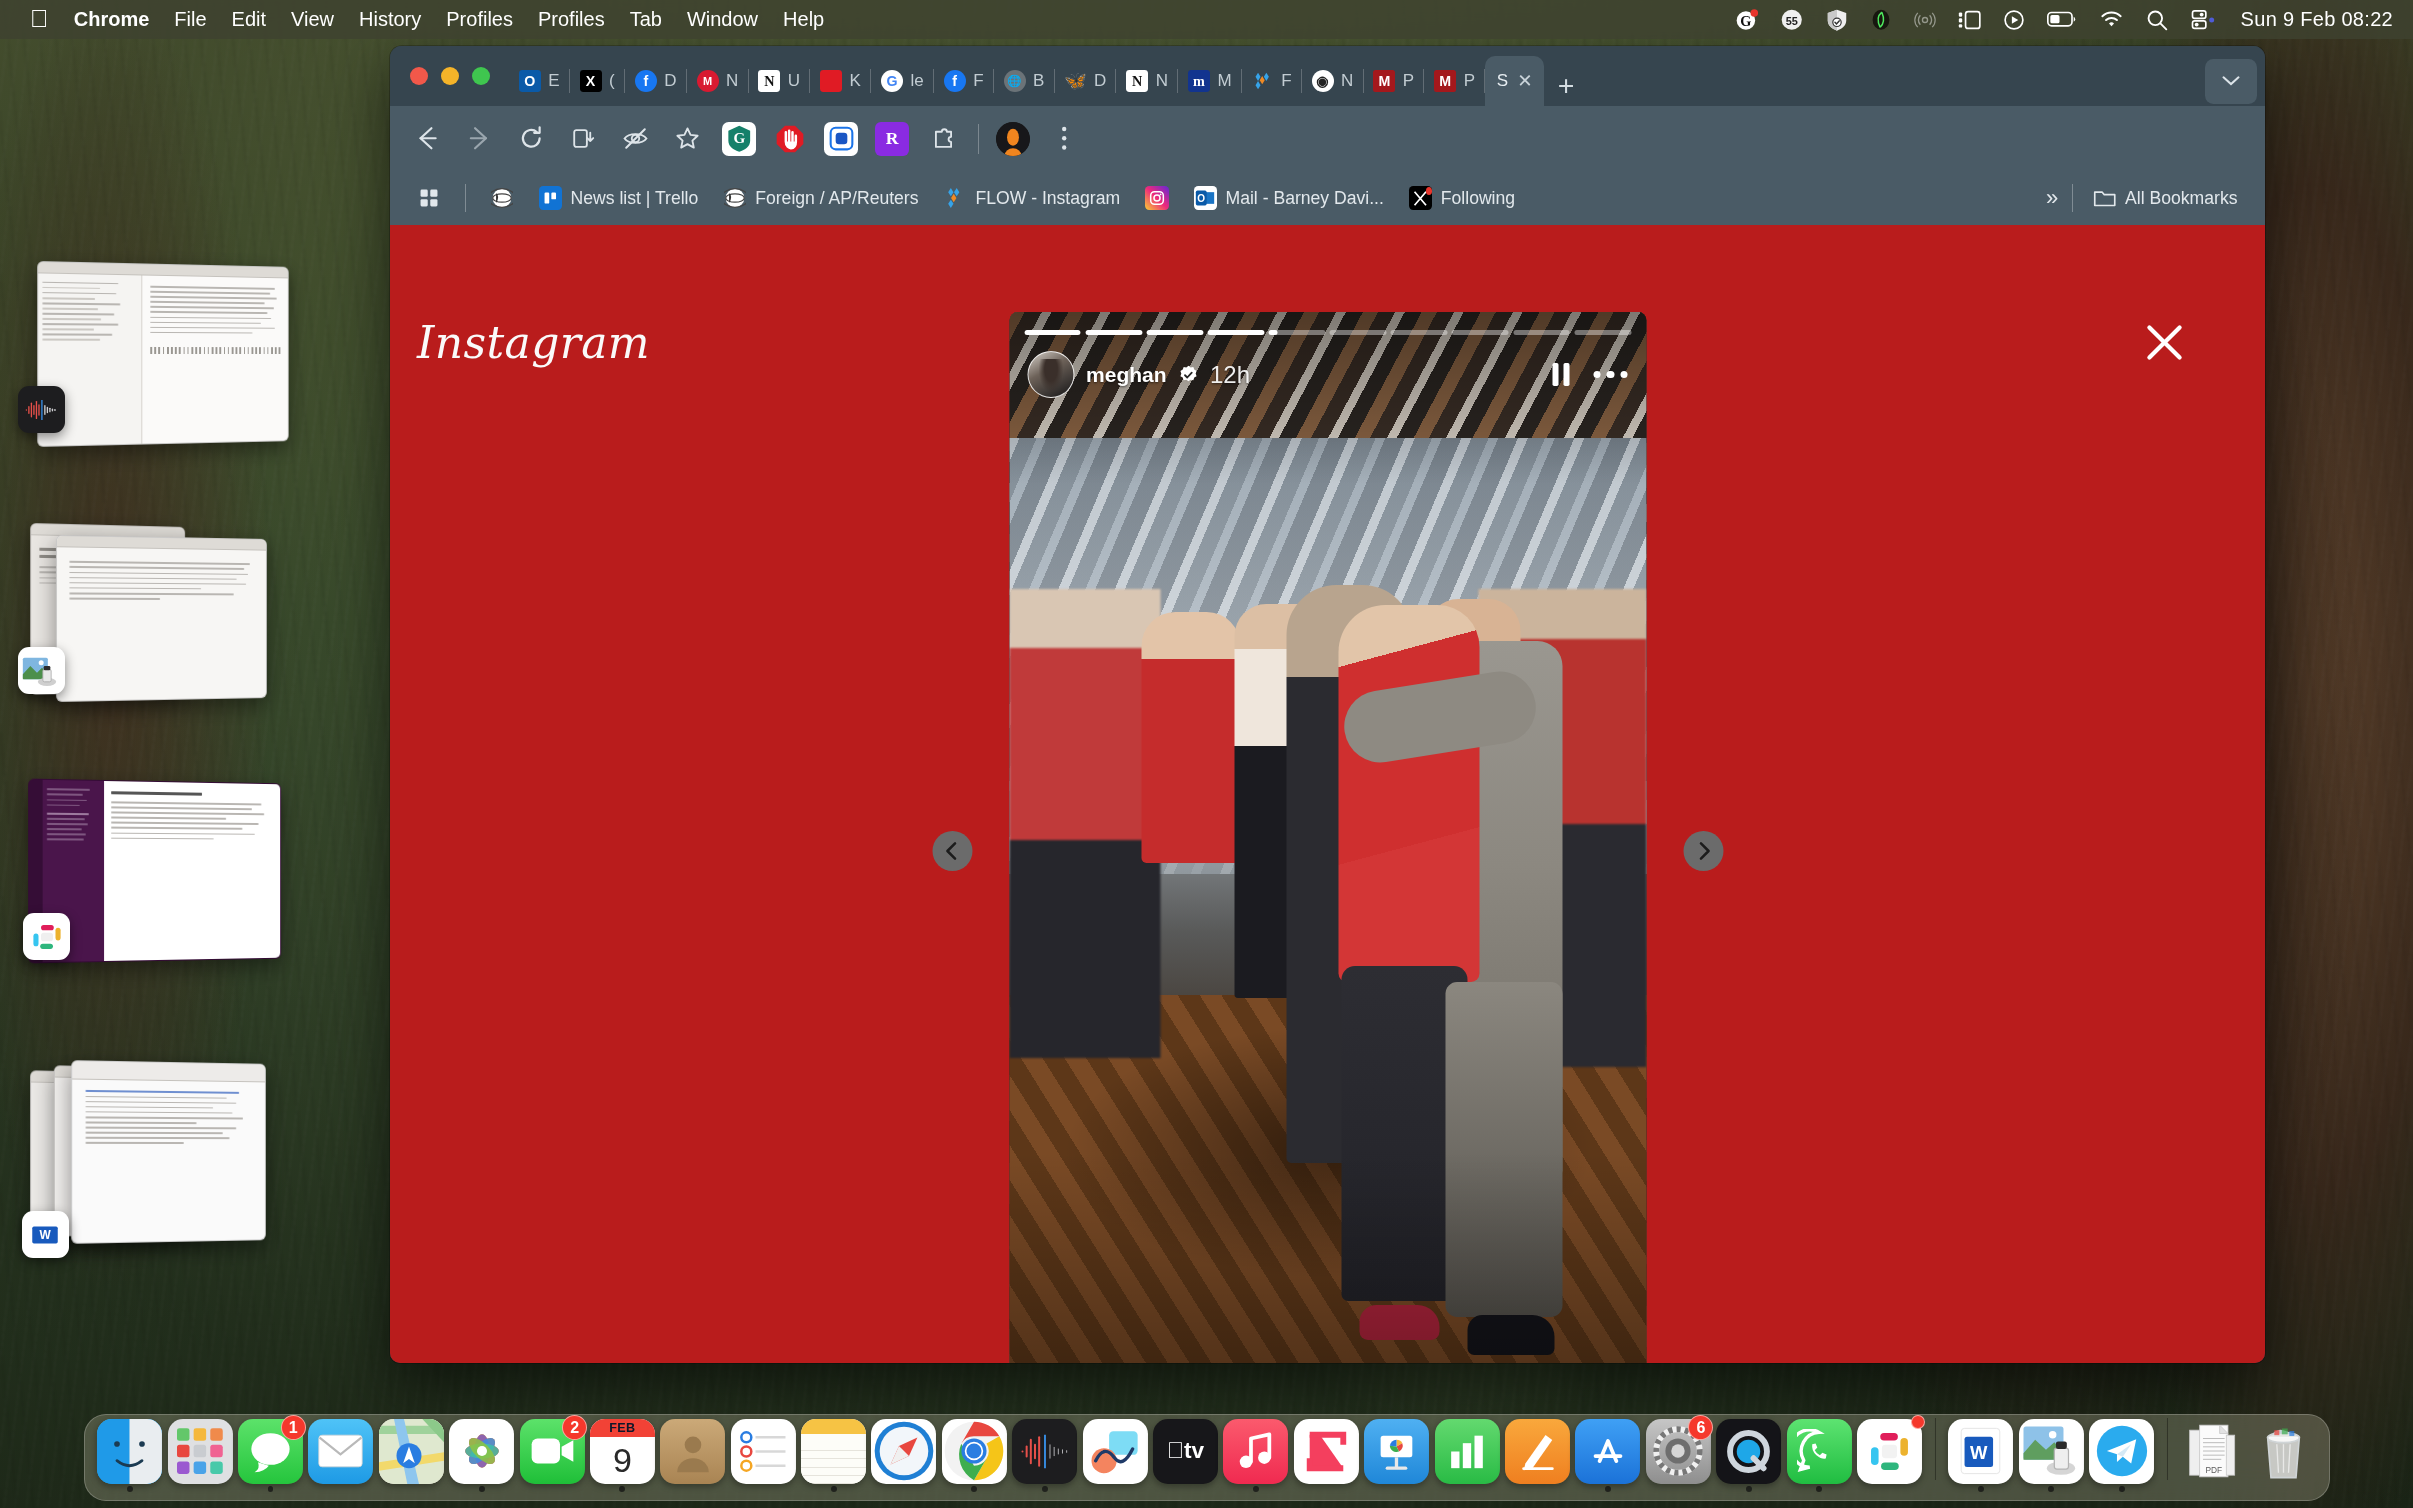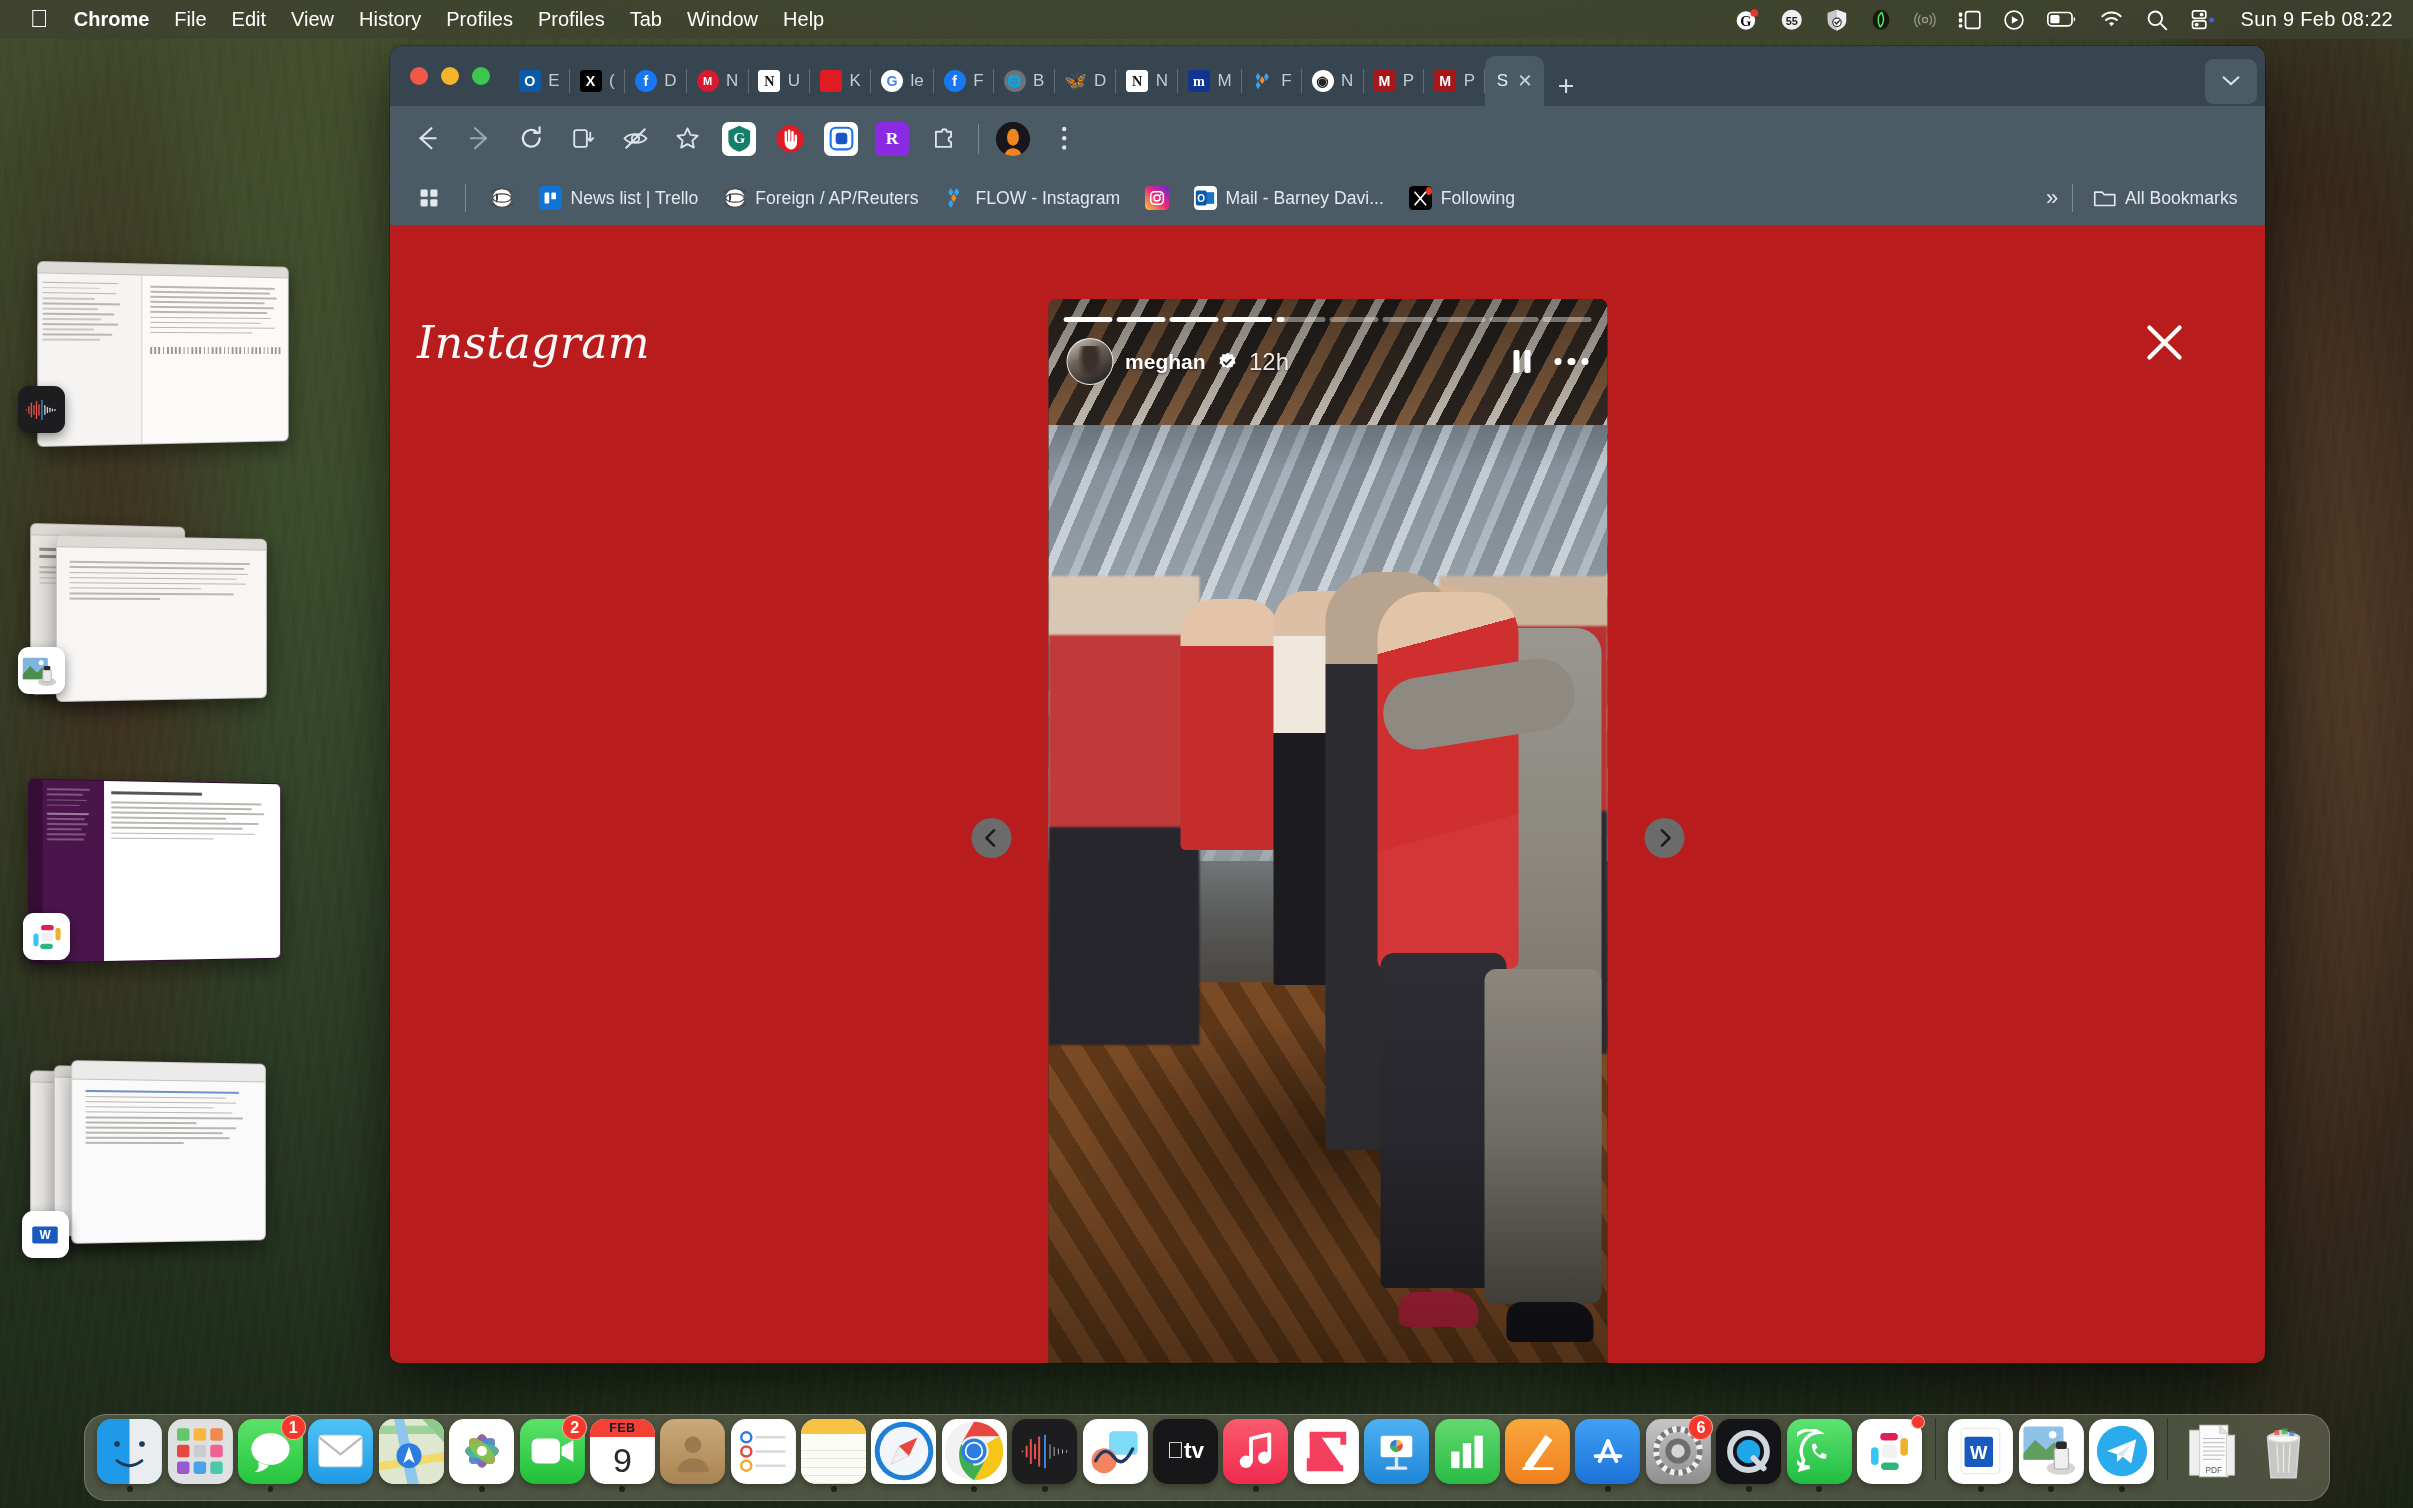--- a/index.html
+++ b/index.html
@@ -132,21 +132,21 @@
   .bm-div { width: 0.8px; height: 28.5px; background: rgba(255,255,255,0.3); margin: 0 6.7px; }
 
   
   #ig-page { position: absolute; top: 179px; left: 0; right: 0; bottom: 0; background: #b91c1c; }
   #ig-logo {
     position: absolute; left: 27px; top: 92px;
     font-family: "DejaVu Serif", serif; font-style: italic;
     font-size: 44px; color: #fafafa; letter-spacing: 0.4px;
   }
   #ig-close { position: absolute; right: 77px; top: 94px; width: 47px; height: 47px; }
-  #story-wrap { position: absolute; left: 50%; transform: translateX(-50%); top: 74px; width: 559px; height: 1077px; }
+  #story-wrap { position: absolute; left: 50%; transform: translateX(-50%); top: 87px; width: 637px; height: 1077px; }
   #story-card {
     position: absolute; inset: 0; border-radius: 8.4px; overflow: hidden;
     background: #2a2622;
   }
 
   
   #photo { position: absolute; inset: 0; }
   .ph-ceiling {
     position: absolute; left: 0; right: 0; top: 0; height: 268px;
     background:

